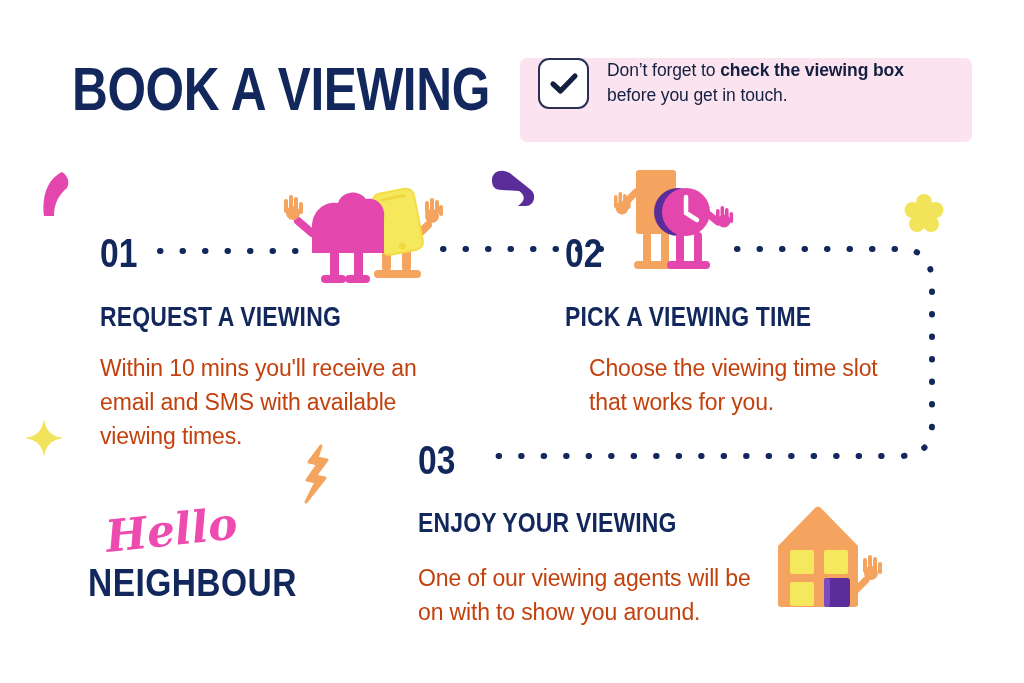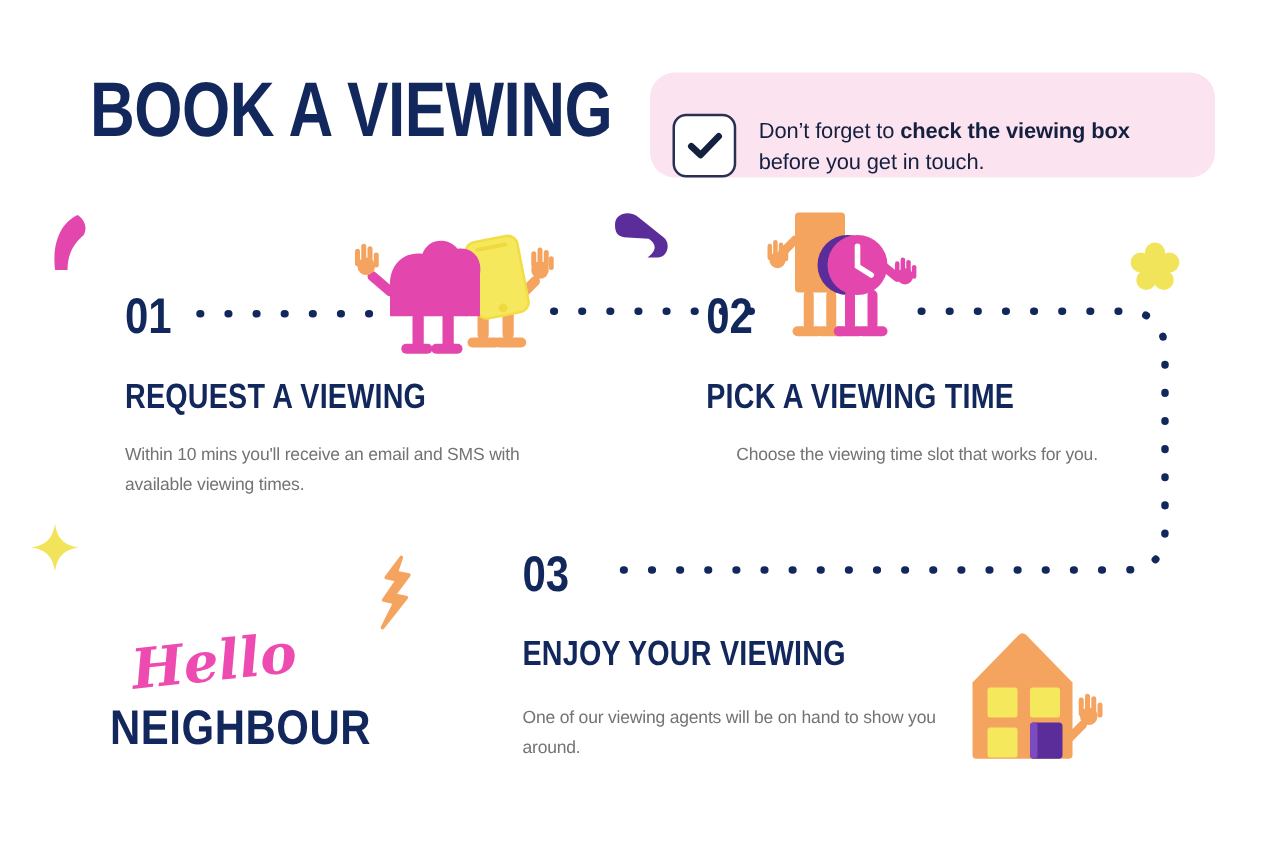--- a/index.html
+++ b/index.html
@@ -36,23 +36,23 @@
   }
 
   
   .callout {
     position: absolute;
     left: 520px;
     top: 58px;
     width: 452px;
     height: 84px;
     background: #FBE3F0;
-    border-radius: 20px;
+    border-radius: 7px;
     display: flex;
-    align-items: flex-end;
+    align-items: flex-start;
     box-sizing: border-box;
     padding: 0 18px;
   }
   .checkbox {
     width: 47px;
     height: 47px;
     min-width: 47px;
     background: #ffffff;
     border: 2px solid #2A3052;
     border-radius: 11px;
@@ -88,23 +88,23 @@
     font-size: 28px;
     line-height: 30px;
     color: #12275C;
     transform: scaleX(0.82);
     transform-origin: left top;
     white-space: nowrap;
     letter-spacing: 0.2px;
   }
   .step-body {
     position: absolute;
-    font-size: 14px;
-    line-height: 24px;
-    color: #737373;
+    font-size: 23px;
+    line-height: 34px;
+    color: #c2410c;
     letter-spacing: -0.15px;
   }
 
   
   .logo-hello {
     position: absolute;
     left: 108px;
     top: 514px;
     font-family: "DejaVu Serif", serif;
     font-style: italic;
@@ -305,18 +305,18 @@
   <div class="step-num" style="left:100px; top:233px;">01</div>
   <div class="step-head" style="left:100px; top:302px;">REQUEST A VIEWING</div>
   <div class="step-body" style="left:100px; top:351px; width:320px;">Within 10 mins you'll receive an email and SMS with available viewing times.</div>
 
   <div class="step-num" style="left:565px; top:233px;">02</div>
   <div class="step-head" style="left:565px; top:302px;">PICK A VIEWING TIME</div>
   <div class="step-body" style="left:565px; top:351px; width:310px;margin-left:24px;">Choose the viewing time slot that works for you.</div>
 
   <div class="step-num" style="left:418px; top:440px;">03</div>
   <div class="step-head" style="left:418px; top:508px;">ENJOY YOUR VIEWING</div>
-  <div class="step-body" style="left:418px; top:561px; width:340px;">One of our viewing agents will be on hand to show you around.</div>
+  <div class="step-body" style="left:418px; top:561px; width:340px;">One of our viewing agents will be on with to show you around.</div>
 
   <div class="logo-hello">Hello</div>
   <div class="logo-neigh">NEIGHBOUR</div>
 
 </div>
 
 </body></html>

